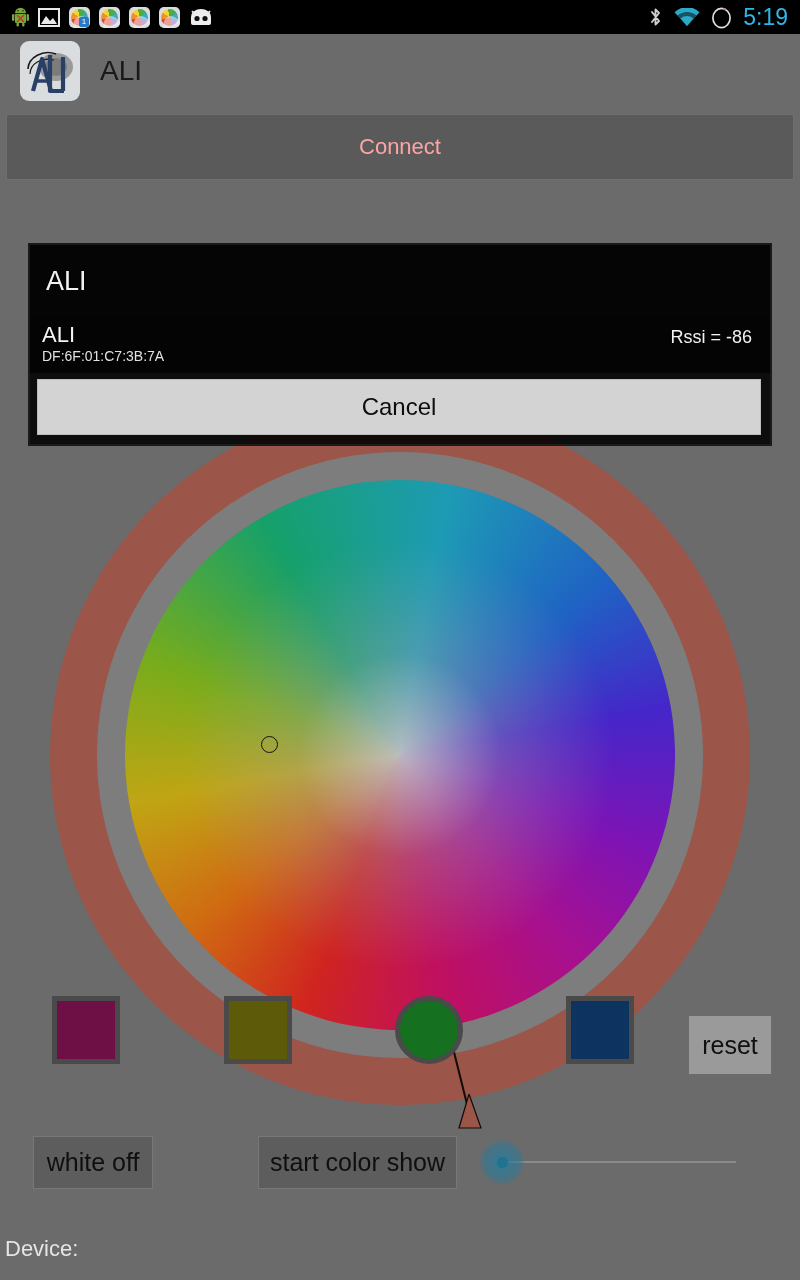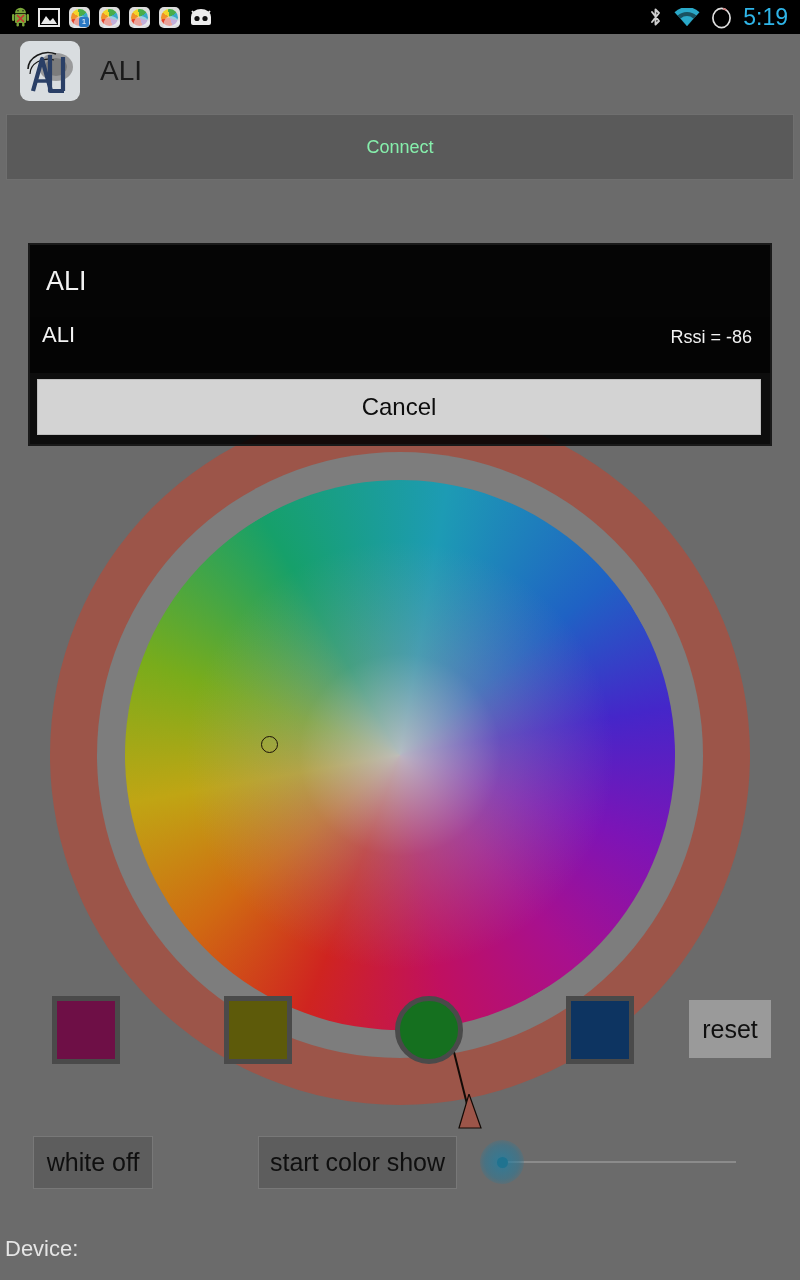--- a/index.html
+++ b/index.html
@@ -122,22 +122,22 @@
   }
 
   
   #connect-btn {
     position: absolute;
     left: 6px; top: 114px;
     width: 788px; height: 66px;
     background: #5a5a5a;
     border: 1px solid #6f6f6f;
     box-sizing: border-box;
-    color: #86efac;
-    font-size: 18px;
+    color: #fca5a5;
+    font-size: 22px;
     display: flex;
     align-items: center;
     justify-content: center;
   }
 
   
   #picker {
     position: absolute;
     left: 0; top: 190px;
     width: 800px; height: 790px;
@@ -210,21 +210,21 @@
   .swatch {
     position: absolute;
     top: 0;
     width: 68px; height: 68px;
     border: 5px solid #4a4a4a;
     box-sizing: border-box;
   }
   .swatch.round { border-radius: 50%; }
   #reset-btn {
     position: absolute;
-    top: 4px; left: 689px;
+    top: 20px; left: 689px;
     width: 82px; height: 58px;
     background: #9a9a9a;
     color: #101010;
     font-size: 25px;
     display: flex;
     align-items: center;
     justify-content: center;
   }
 
   
@@ -496,19 +496,20 @@
   <div id="scrim"></div>
 
   <div id="dialog">
     <div id="dialog-titlebar">
       <span id="dialog-title">ALI</span>
     </div>
 
 
     <div class="device-row">
       <div class="device-name">ALI</div>
+      <div class="device-mac">DF:6F:01:C7:3B:7A</div>
       <div class="device-rssi">Rssi = -86</div>
     </div>
 
     <div id="dialog-cancel">Cancel</div>
   </div>
 
 </div>
 
 </body></html>

